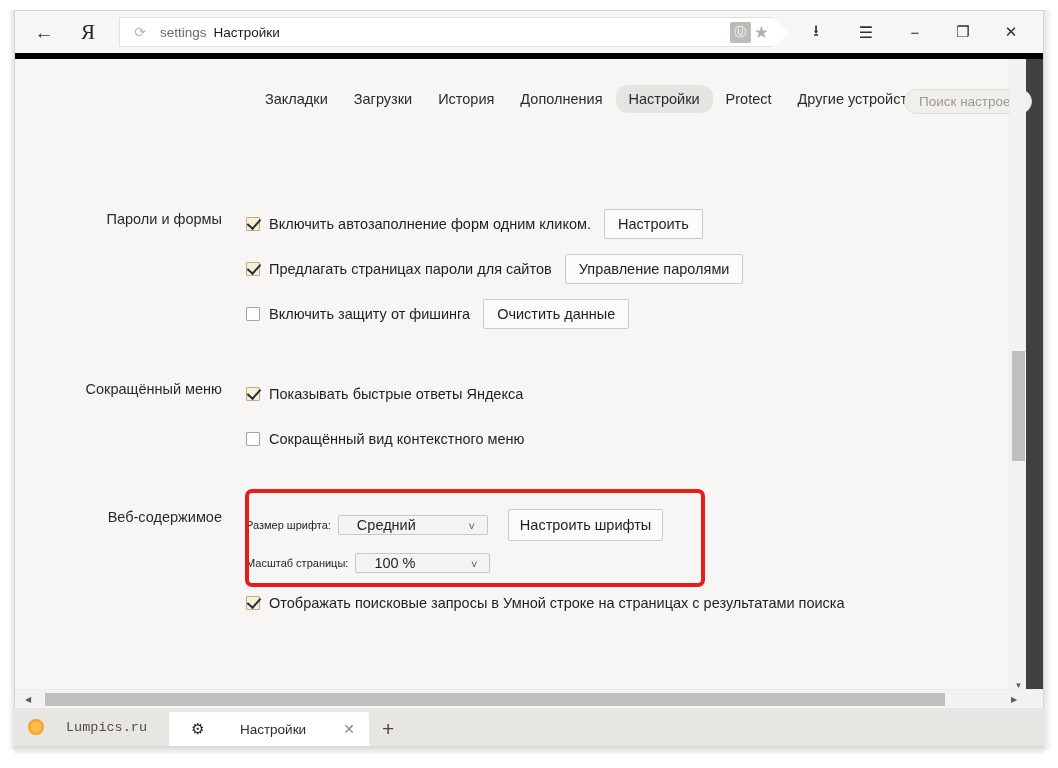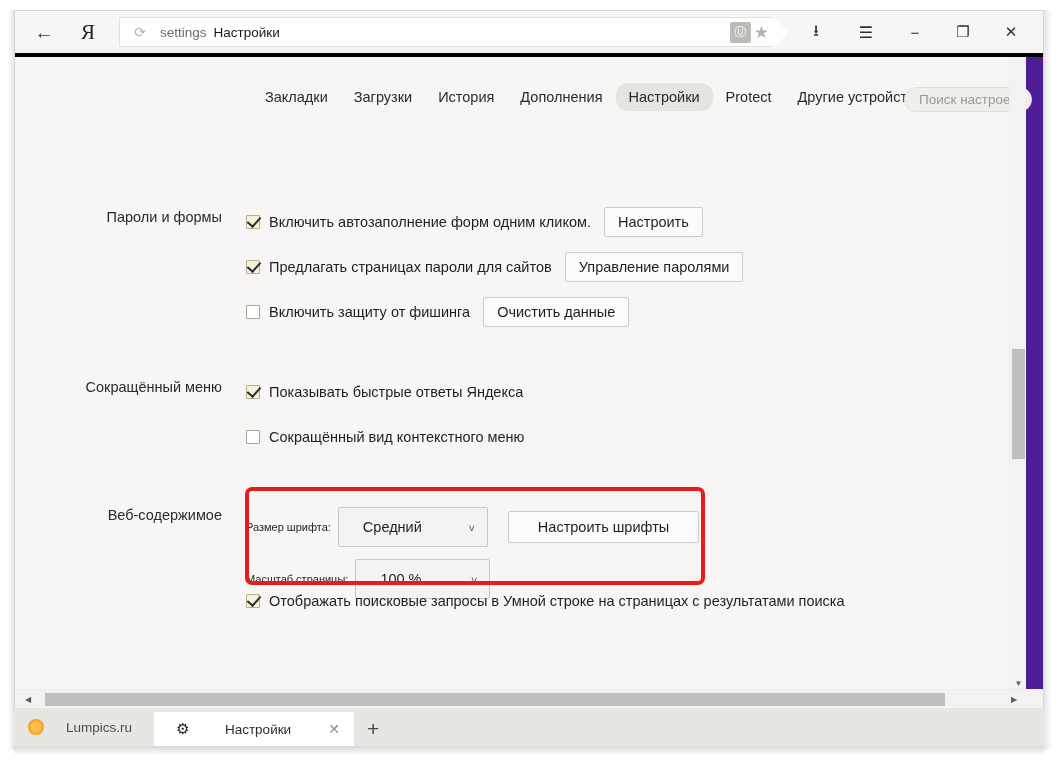--- a/index.html
+++ b/index.html
@@ -111,22 +111,22 @@
   }
   .right-icons .tb-icon { width: 50px; height: 40px; font-size: 16px; color: #2e2e2e; }
   .win-ctl { width: 48px; height: 40px; display:flex; align-items:center; justify-content:center;
              font-size: 15px; color:#2e2e2e; }
 
   
   .viewport {
     position: absolute;
     left: 0; top: 42px;
     width: 1028px; height: 654px;
-    background: #4c1d95;
-    border-top: 4px solid #000000;
+    background: #404040;
+    border-top: 6px solid #000000;
     overflow: hidden;
   }
   .page {
     position: absolute;
     left: 0; top: 0;
     width: 1011px; height: 633px;
     background: #f7f6f4;
   }
 
   
@@ -213,23 +213,23 @@
 
   .field-label { font-size: 11px; color: #1f1f1f; white-space: nowrap; }
 
   .select {
     position: relative;
     background: #f4f3f1;
     border: 1px solid #c9c7c3;
     border-radius: 2px;
     font-size: 14.5px;
     color: #1f1f1f;
-    height: 40px;
+    height: 20px;
     display: flex; align-items: center;
-    padding-left: 24px;
+    padding-left: 18px;
     white-space: nowrap;
   }
   .select .chev {
     position: absolute;
     right: 12px; top: 50%;
     margin-top: -5px;
     font-size: 11px;
     color: #55524e;
   }
 
@@ -303,21 +303,21 @@
     width: 16px; height: 16px; border-radius: 50%;
     background: radial-gradient(circle at 50% 50%, #ffc04a 35%, #f79a1e 70%, #ef8c10 100%);
     position: relative;
   }
   .fav-dot::after {
     content:"";
     position:absolute; left:3px; top:3px; right:3px; bottom:3px;
     border-radius:50%;
     background: repeating-conic-gradient(#f8a52a 0deg 18deg, #fdc濃 0deg 0deg);
   }
-  .fav-name { font-size: 13.5px; color: #4f4c48; }
+  .fav-name { font-size: 13.5px; color: #4f4c48; font-family: Liberation Mono, monospace; }
 
   .tab {
     margin-left: 22px;
     width: 200px; height: 34px;
     background: #ffffff;
     display: flex; align-items: center;
     position: relative;
     border-radius: 2px 2px 0 0;
   }
   .tab-gear { position: absolute; left: 22px; font-size: 15px; color: #1e1e1e; }
@@ -443,21 +443,21 @@
         <div class="section" style="top:450px">
           <div class="sec-label">Веб-содержимое</div>
           <div class="sec-body">
 
             <div style="display:flex; align-items:center; margin-bottom:12px">
               <span class="field-label">Размер шрифта:</span>
               <div class="select" style="width:150px; margin-left:7px">
                 <span>Средний</span>
                 <span class="chev">˅</span>
               </div>
-              <button class="btn" style="padding:6px 29px; margin-left:20px">Настроить шрифты</button>
+              <button class="btn" style="padding:6px 11px; margin-left:20px">Настроить шрифты</button>
             </div>
 
             <div style="display:flex; align-items:center">
               <span class="field-label">Масштаб страницы:</span>
               <div class="select" style="width:135px; margin-left:7px">
                 <span>100 %</span>
                 <span class="chev">˅</span>
               </div>
             </div>
 

